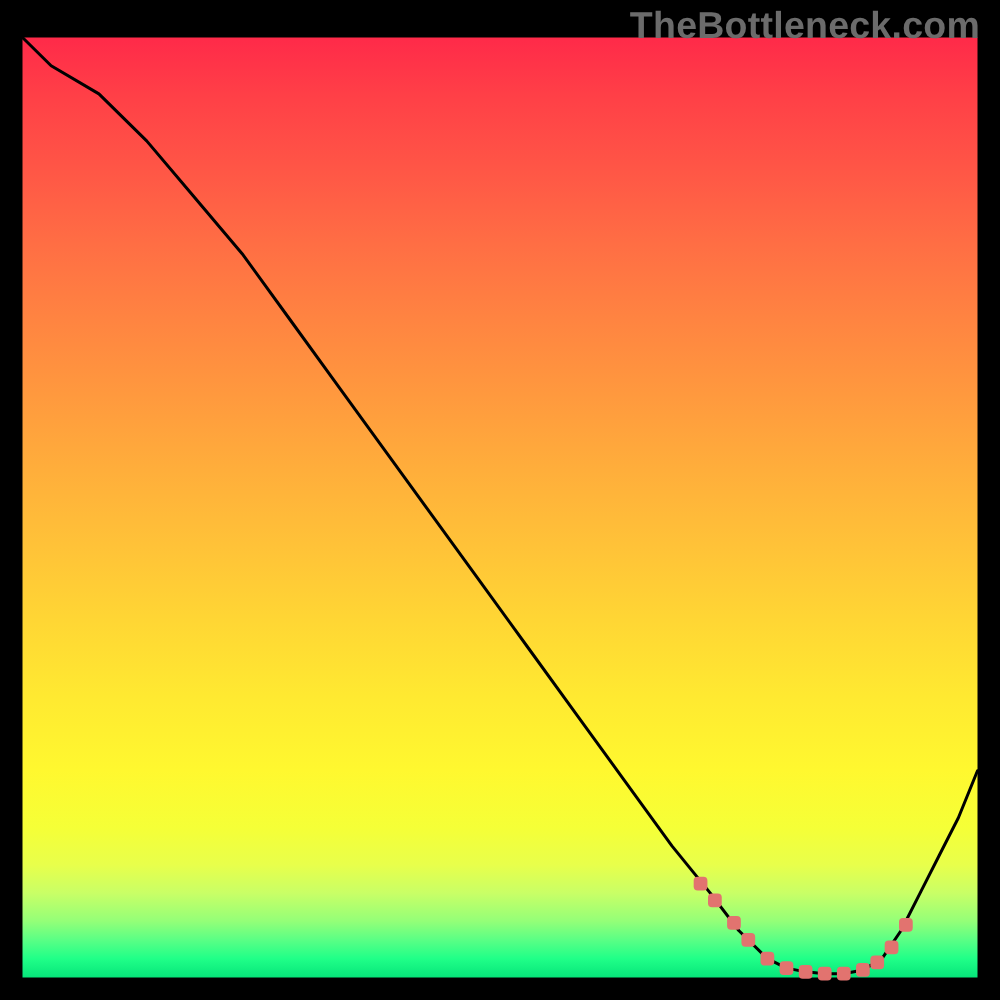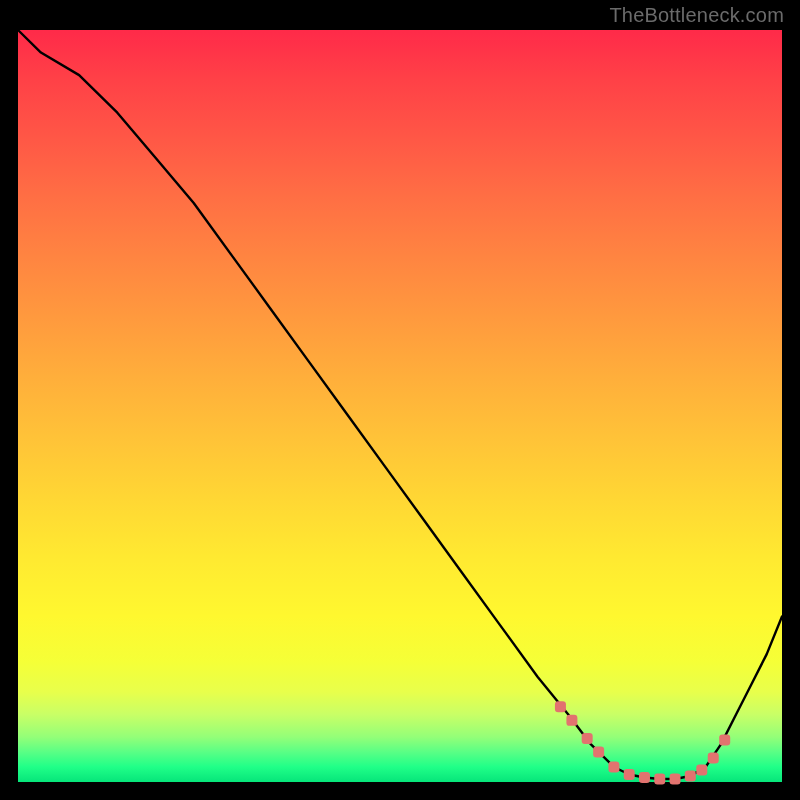--- a/index.html
+++ b/index.html
@@ -13,22 +13,22 @@
   .container {
     position: relative;
     width: 800px;
     height: 800px;
   }
   .watermark {
     position: absolute;
     top: 4px;
     right: 16px;
     font-family: Arial, Helvetica, sans-serif;
-    font-size: 20px;
-    font-weight: normal;
+    font-size: 30px;
+    font-weight: bold;
     color: #6b6b6b;
     letter-spacing: 0.2px;
     user-select: none;
   }
   .plot-area {
     position: absolute;
     left: 18px;
     top: 30px;
     width: 764px;
     height: 752px;

